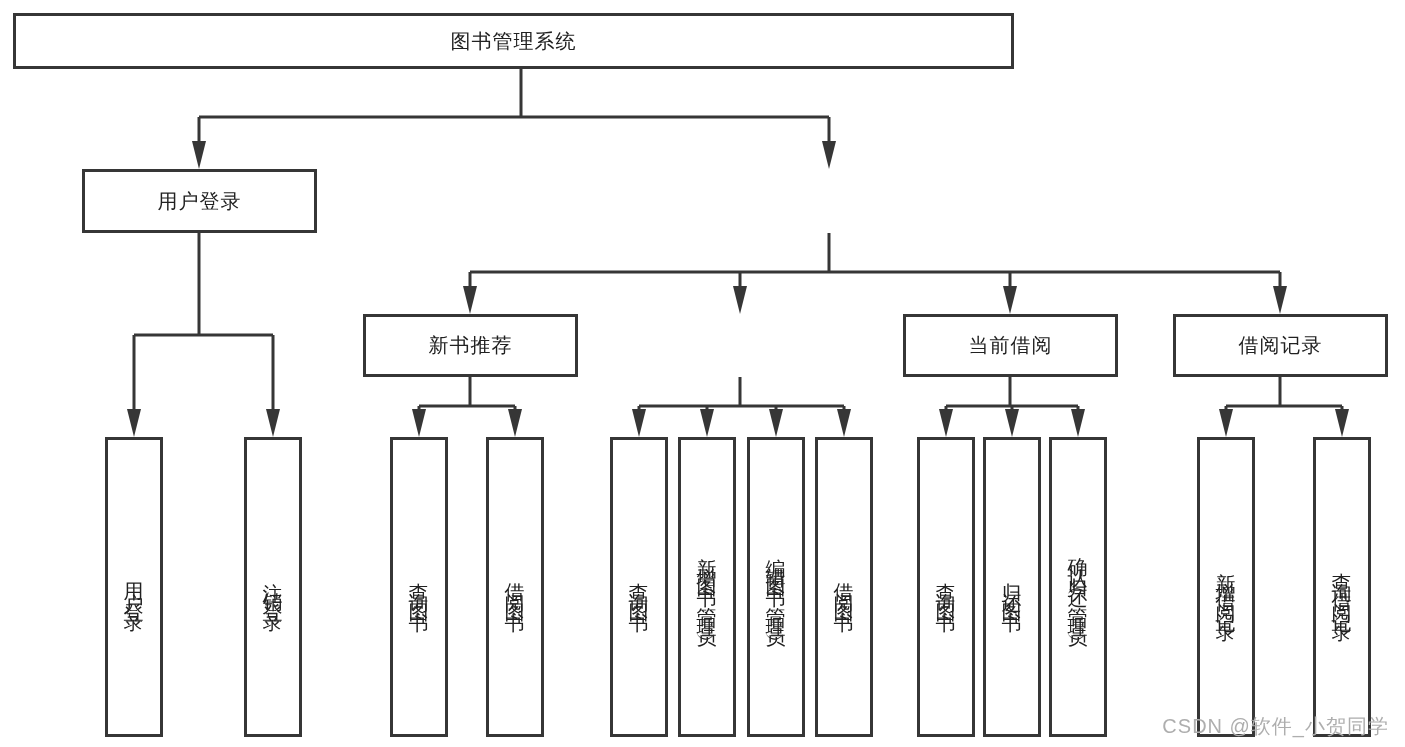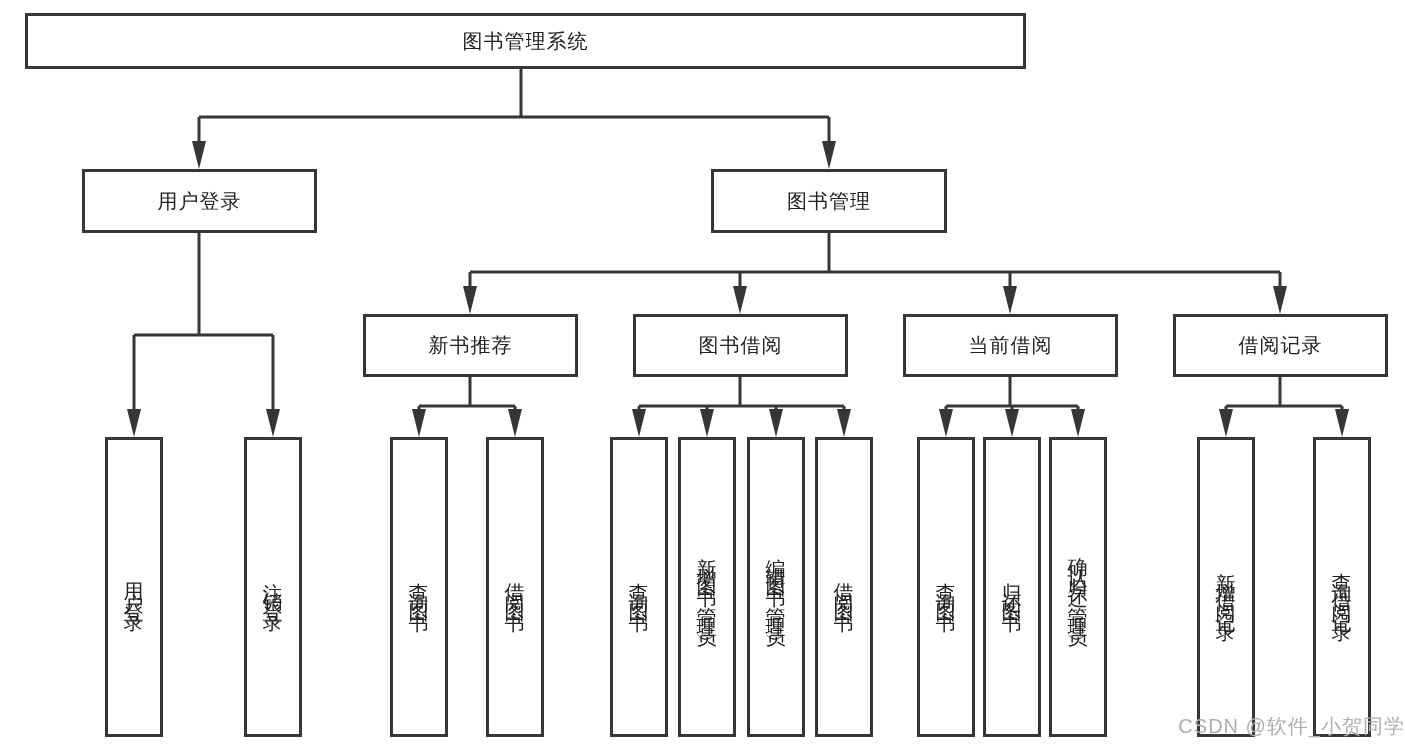--- a/index.html
+++ b/index.html
@@ -43,21 +43,21 @@
   .leaf { top: 437px; width: 58px; height: 300px; }
   .vtext {
     writing-mode: vertical-rl;
     text-orientation: mixed;
     letter-spacing: 10px;
     line-height: 1;
     max-height: 292px;
   }
   .watermark {
     position: absolute;
-    right: 0;
+    right: 16px;
     bottom: 7px;
     font-size: 20px;
     color: var(--watermark);
     letter-spacing: 1px;
     white-space: nowrap;
   }
 </style>
 </head>
 <body>
 
@@ -89,27 +89,25 @@
       <polygon points="769,409 783,409 776,437"></polygon>
       <polygon points="837,409 851,409 844,437"></polygon>
       <polygon points="939,409 953,409 946,437"></polygon>
       <polygon points="1005,409 1019,409 1012,437"></polygon>
       <polygon points="1071,409 1085,409 1078,437"></polygon>
       <polygon points="1219,409 1233,409 1226,437"></polygon>
       <polygon points="1335,409 1349,409 1342,437"></polygon>
     </g>
   </svg>
 
-  <div class="node" style="left:25px; top:13px; width:1001px; height:56px;">图书管理系统</div>
+  <div class="node" style="left:13px; top:13px; width:1001px; height:56px;">图书管理系统</div>
 
   <div class="node" style="left:82px; top:169px; width:235px; height:64px;">用户登录</div>
-  <div class="node" style="left:711px; top:169px; width:236px; height:64px;">图书管理</div>
 
   <div class="node l3" style="left:363px;">新书推荐</div>
-  <div class="node l3" style="left:633px;">图书借阅</div>
   <div class="node l3" style="left:903px;text-align:right;">当前借阅</div>
   <div class="node l3" style="left:1173px;font-family:Liberation Mono, monospace;">借阅记录</div>
 
   <div class="node leaf" style="left:105px;">
     <span class="vtext">用户登录</span>
   </div>
   <div class="node leaf" style="left:244px;">
     <span class="vtext">注销登录</span>
   </div>
 

